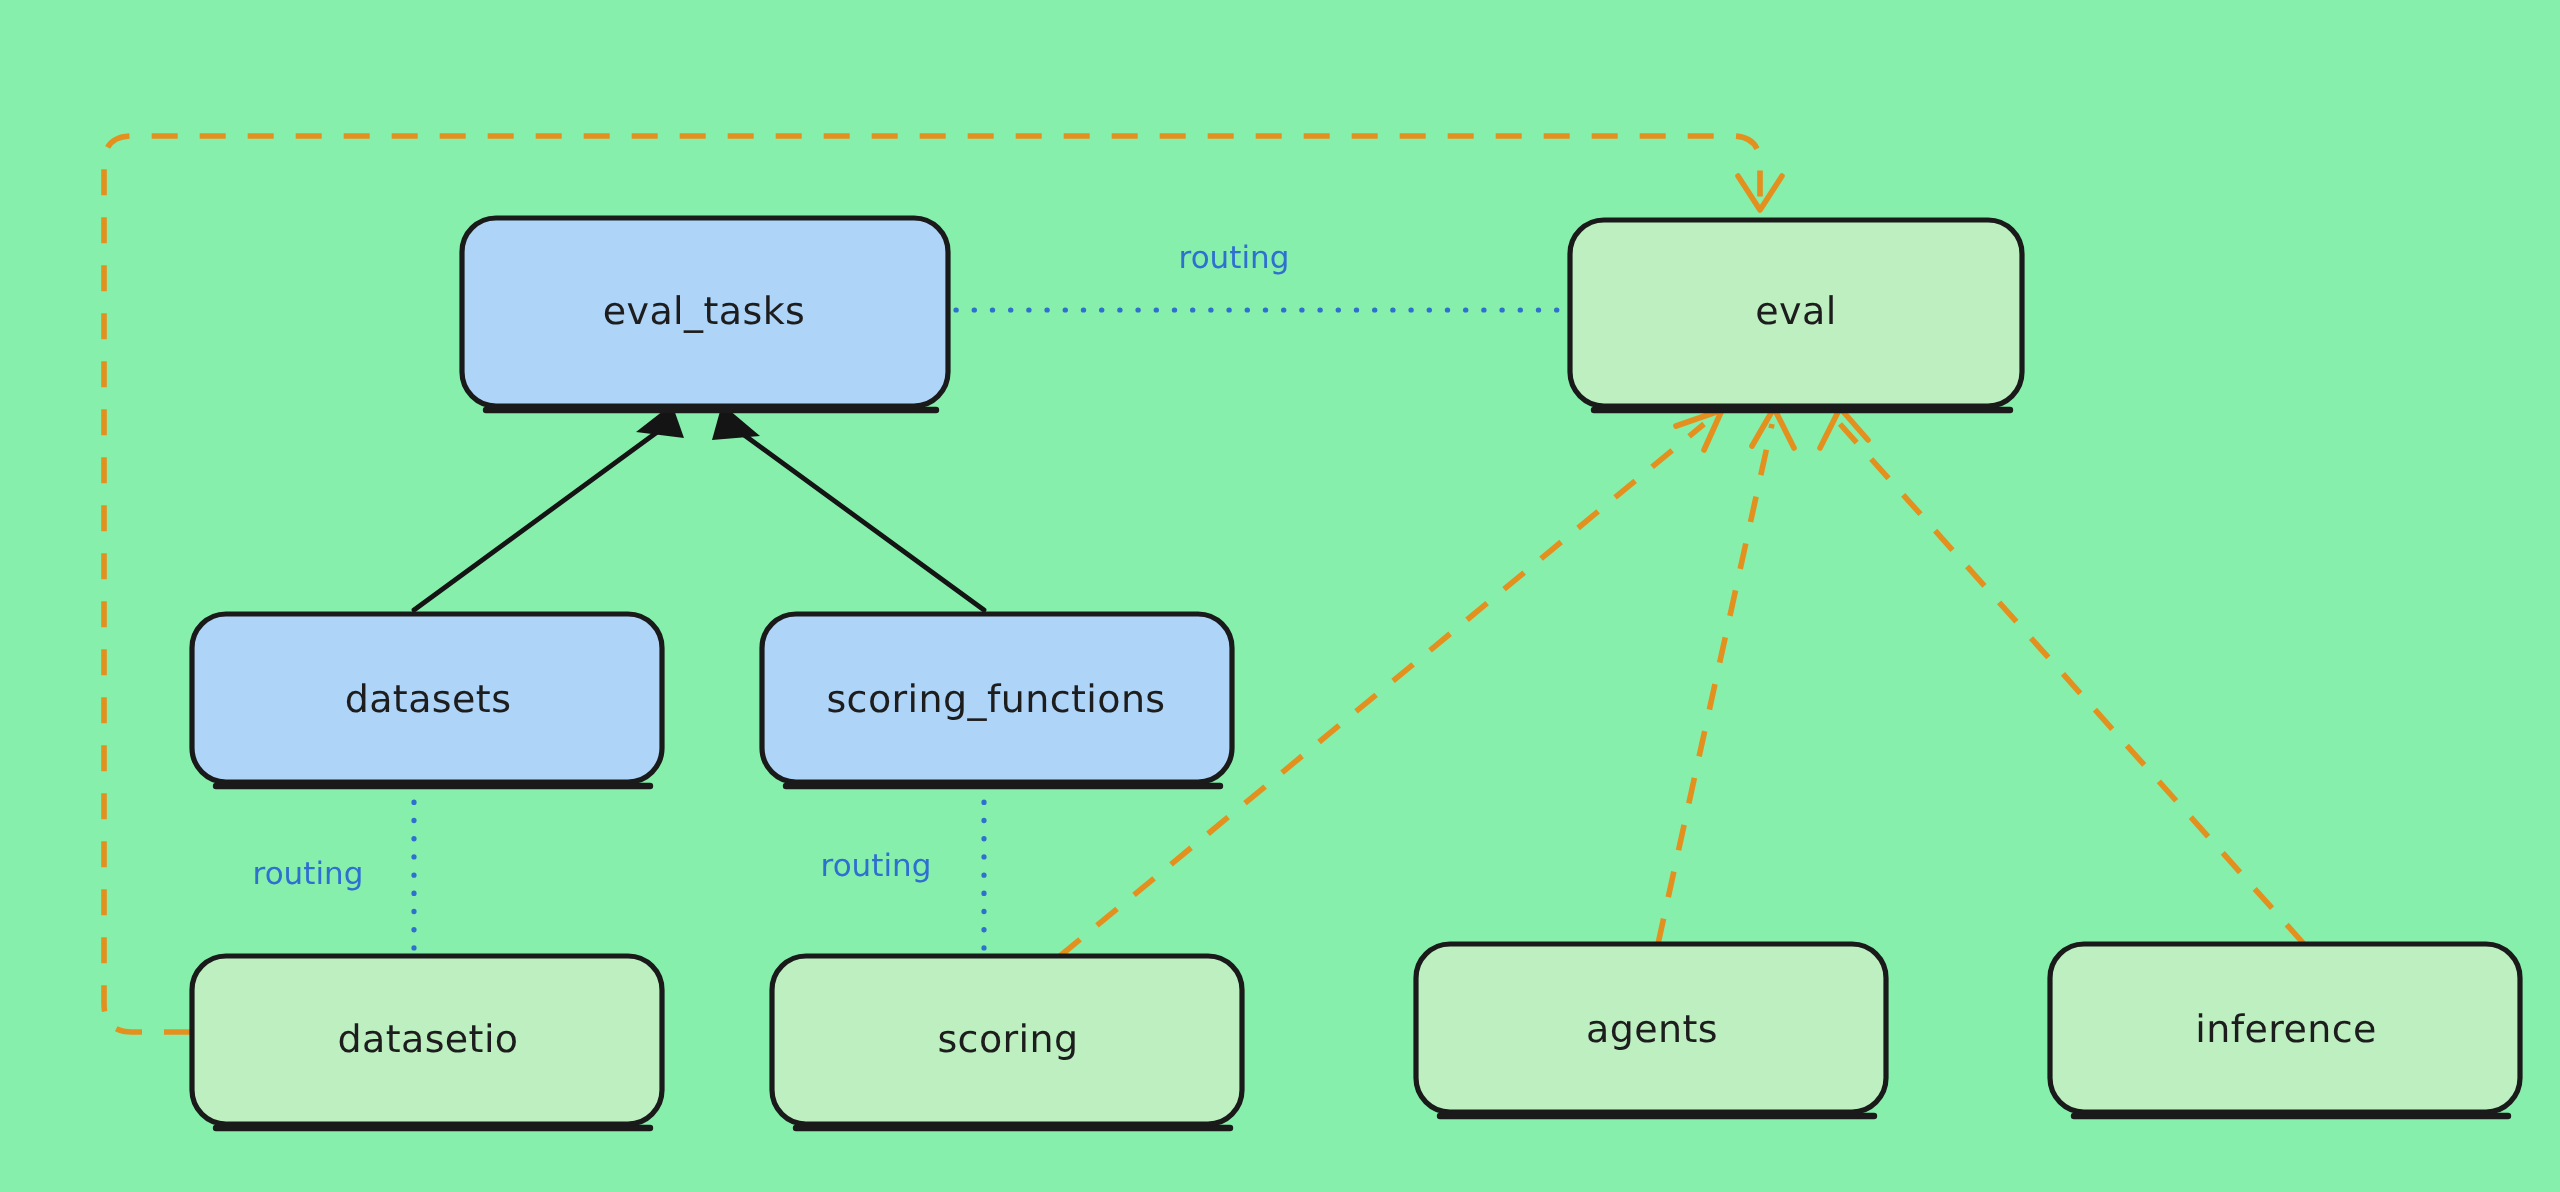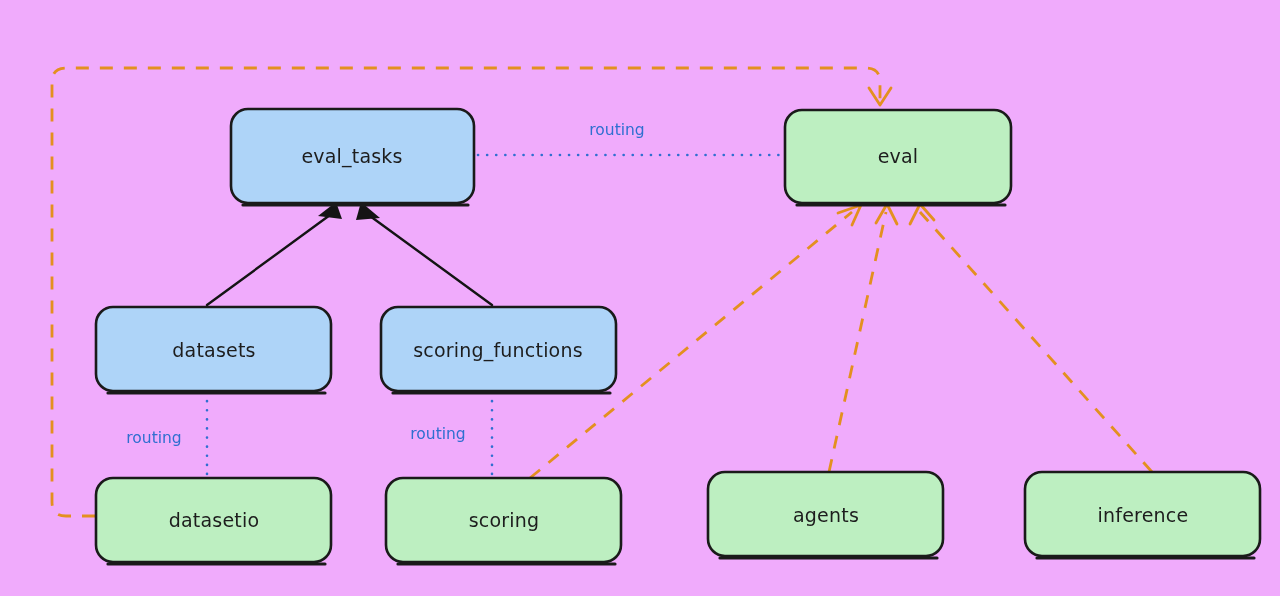--- a/index.html
+++ b/index.html
@@ -10,21 +10,21 @@
   body {
     width: 1280px;
     height: 596px;
     font-family: "DejaVu Sans", sans-serif;
     overflow: hidden;
   }
   #diagram-root {
     position: relative;
     width: 1280px;
     height: 596px;
-    background: #f0abfc;
+    background: #86efac;
   }
   svg.canvas {
     position: absolute;
     inset: 0;
     width: 1280px;
     height: 596px;
   }
   .node-rect {
     stroke: #1a1a1a;
     stroke-width: 2.6;

